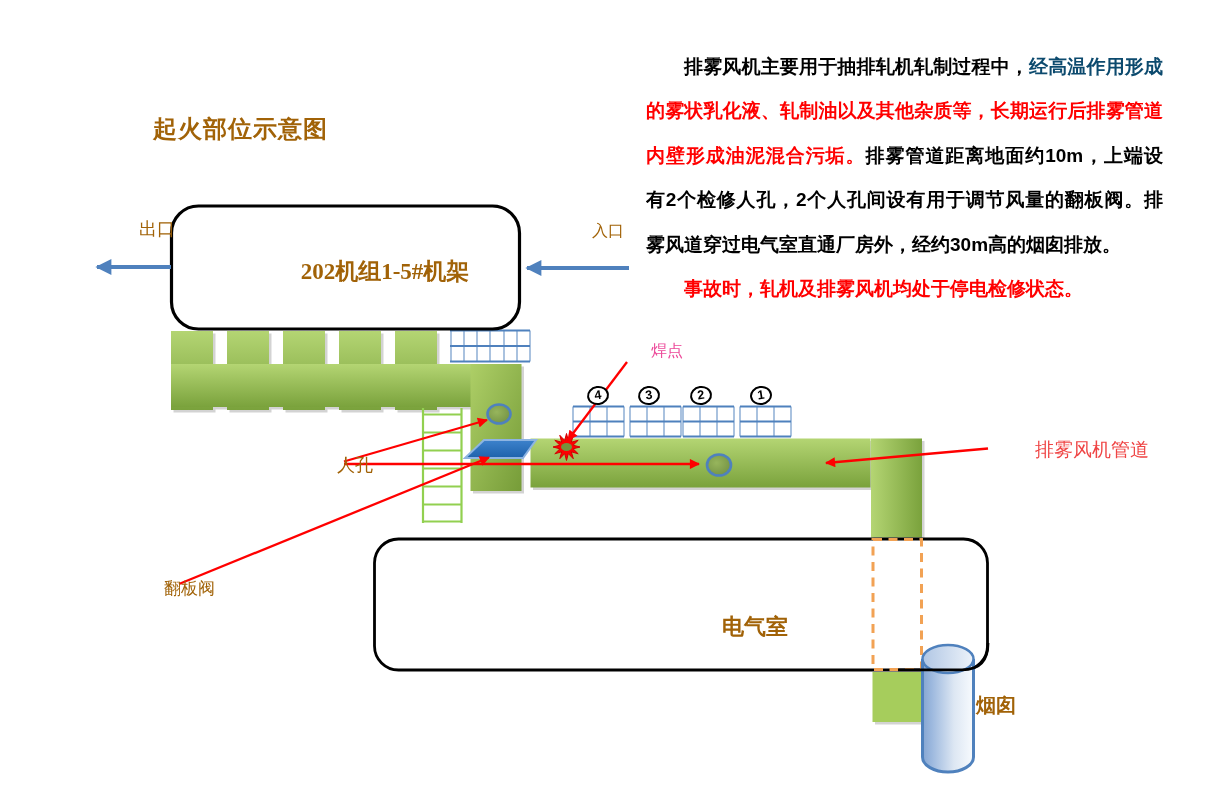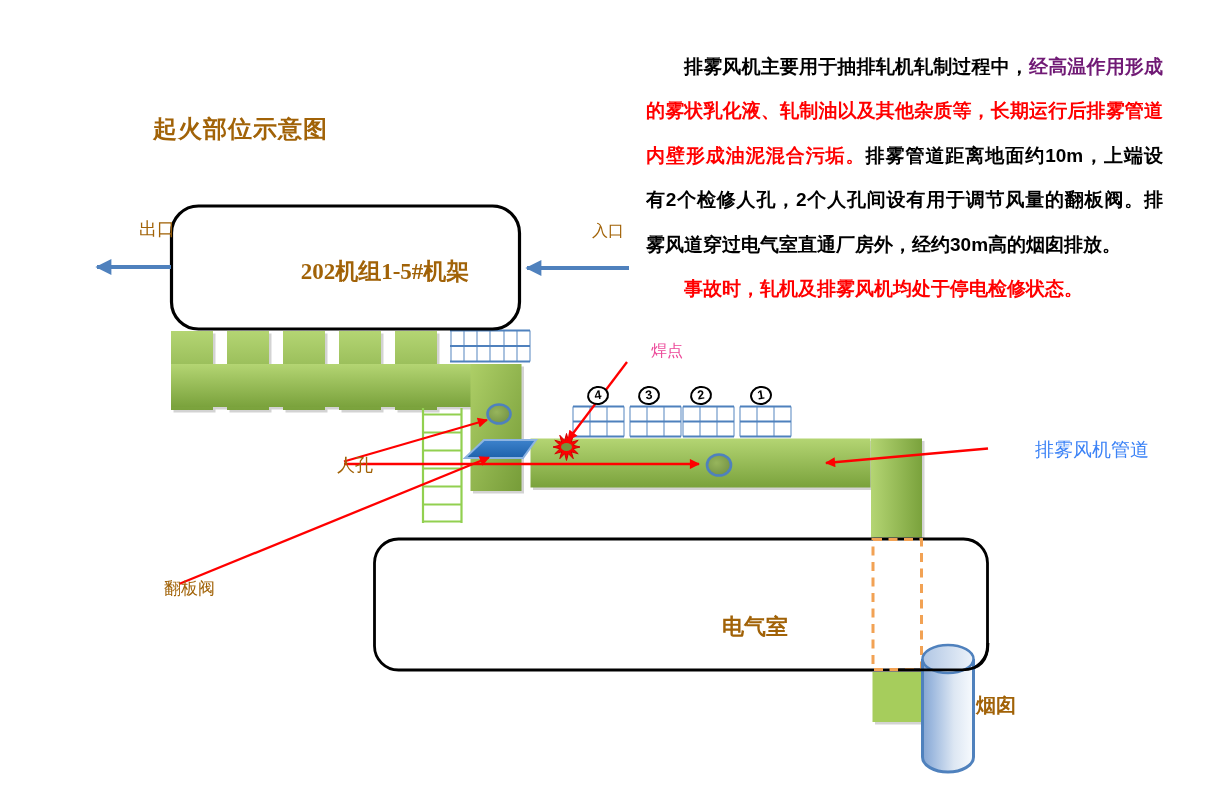--- a/index.html
+++ b/index.html
@@ -12,21 +12,21 @@
   .desc{position:absolute;left:646px;top:45px;width:517px;font-size:19px;font-weight:bold;}
   .desc-line{height:44.4px;line-height:44.4px;white-space:nowrap;}
   .desc-line.just{white-space:normal;text-align:justify;text-align-last:justify;overflow:hidden;}
   .desc-line.indent{text-indent:38px;}
   .exit-lbl{left:99px;top:217px;font-size:18px;}
   .entry-lbl{left:552px;top:221px;font-size:16px;}
   .mill-lbl{left:171px;top:256px;width:348px;text-align:center;font-size:23px;font-weight:bold;}
   .weld-lbl{left:611px;top:341px;font-size:16px;color:#ec4899;}
   .manhole-lbl{left:297px;top:453px;font-size:18px;}
   .valve-lbl{left:124px;top:577px;font-size:17px;}
-  .fanduct-lbl{left:995px;top:437px;font-size:19px;color:#3b82f6;}
+  .fanduct-lbl{left:995px;top:437px;font-size:19px;color:#ef4444;}
   .elec-lbl{left:374px;top:612px;width:682px;text-align:center;font-size:22px;font-weight:bold;}
   .chimney-lbl{left:936px;top:687px;width:24px;font-size:20px;font-weight:bold;line-height:37px;
                word-break:break-all;text-align:center;}
   .circ{position:absolute;top:386px;width:18px;height:15px;border:2.6px solid #000;border-radius:50%;
         font-size:12.5px;font-weight:bold;line-height:15px;text-align:center;background:#fff;
         transform:rotate(-8deg);}
   .c4{left:587px;} .c3{left:638px;} .c2{left:690px;} .c1{left:750px;}
 </style>
 </head>
 <body>
@@ -157,21 +157,21 @@
     <line x1="344" y1="461.5" x2="487" y2="420" marker-end="url(#aR)"></line>
     <line x1="344" y1="464" x2="699" y2="464" marker-end="url(#aR)"></line>
     <line x1="179" y1="584" x2="489" y2="457.5" marker-end="url(#aR)"></line>
     <line x1="988" y1="448.5" x2="826" y2="463" marker-end="url(#aR)"></line>
   </g>
 </svg>
 
 <div class="lbl title">起火部位示意图</div>
 
 <div class="desc">
-      <div class="desc-line indent just"><span style="color: rgb(0, 0, 0);">排雾风机主要用于抽排轧机轧制过程中，</span><span style="color: #701a75;">经高温作用形成</span></div>
+      <div class="desc-line indent just"><span style="color: rgb(0, 0, 0);">排雾风机主要用于抽排轧机轧制过程中，</span><span style="color: #0c4a6e;">经高温作用形成</span></div>
       <div class="desc-line just"><span style="color: rgb(255, 0, 0);">的雾状乳化液、轧制油以及其他杂质等，长期运行后排雾管道</span></div>
       <div class="desc-line just"><span style="color: rgb(255, 0, 0);">内壁形成油泥混合污垢。</span><span style="color: rgb(0, 0, 0);">排雾管道距离地面约10m，上端设</span></div>
       <div class="desc-line just"><span style="color: rgb(0, 0, 0);">有2个检修人孔，2个人孔间设有用于调节风量的翻板阀。排</span></div>
       <div class="desc-line"><span style="color: rgb(0, 0, 0);">雾风道穿过电气室直通厂房外，经约30m高的烟囱排放。</span></div>
       <div class="desc-line indent"><span style="color: rgb(255, 0, 0);">事故时，轧机及排雾风机均处于停电检修状态。</span></div>
     </div>
 
 <div class="lbl serif exit-lbl">出口</div>
 <div class="lbl serif entry-lbl">入口</div>
 <div class="lbl serif mill-lbl">202机组1-5#机架</div>

